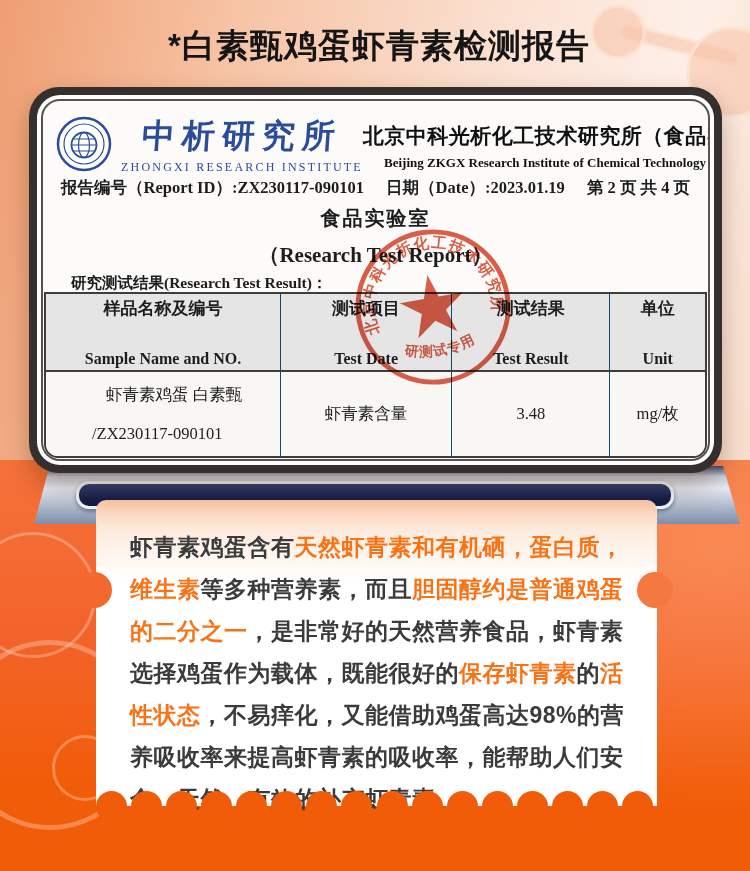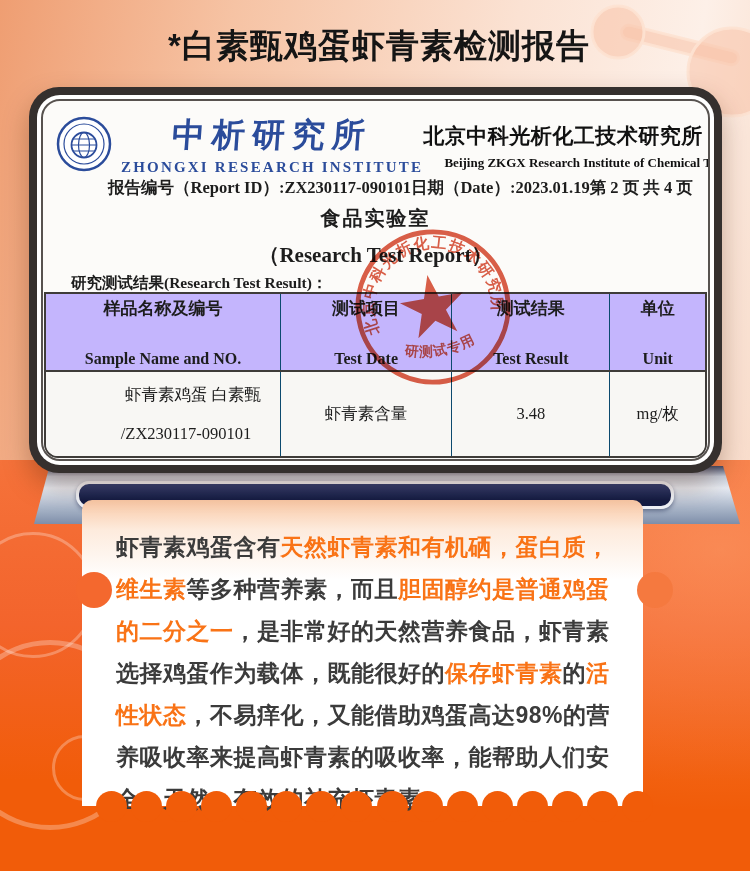--- a/index.html
+++ b/index.html
@@ -48,57 +48,57 @@
     border:2px solid #57524f; border-radius:19px; background:#fcfbf9;
     font-family:"Liberation Serif","DejaVu Serif",serif; color:#1d1d1d;
   }
   .hdr-row{position:absolute; left:12px; right:10px; top:10px; height:66px; display:flex; align-items:center;}
   .logo-group{display:flex; align-items:center;}
   .logo-names{margin-left:8px; display:flex; flex-direction:column; align-items:center;}
   .inst-cn-cal{
     font-size:33px; font-weight:bold; color:#2b4c9b; letter-spacing:7px;
     transform:skewX(-4deg); font-family:"Liberation Serif",serif; white-space:nowrap;
   }
-  .inst-en-small{font-size:15px; font-weight:bold; color:#2b4c9b; letter-spacing:2.2px; margin-top:1px; white-space:nowrap;}
+  .inst-en-small{font-size:12px; font-weight:normal; color:#2b4c9b; letter-spacing:2.2px; margin-top:1px; white-space:nowrap;}
   .institute-block{margin-left:auto; display:flex; flex-direction:column; align-items:center; padding-top:4px;}
   .institute-cn{font-size:21px; font-weight:bold; font-family:"Liberation Sans",sans-serif; color:#111; white-space:nowrap; letter-spacing:.5px;}
   .institute-en{font-size:13px; font-weight:bold; color:#111; margin-top:5px; white-space:nowrap;}
   .id-row{
     position:absolute; left:18px; right:18px; top:76px; display:flex; justify-content:space-between;
-    font-size:16.5px; font-weight:bold; white-space:nowrap;margin-left:47px;
+    font-size:16.5px; font-weight:bold; white-space:nowrap;
   }
   .rpt-cn{position:absolute; left:0; right:0; top:104px; text-align:center; font-size:20px; font-weight:bold;
           font-family:"Liberation Sans",sans-serif; letter-spacing:2px;}
   .rpt-en{position:absolute; left:0; right:0; top:140px; text-align:center; font-size:21px; font-weight:bold;}
   .result-label{position:absolute; left:28px; top:172px; font-size:15.5px; font-weight:bold;}
   
   .tbl{
     position:absolute; left:1px; right:1px; bottom:1px; z-index:2;
     border:2px solid #3f3c39; border-radius:0 0 14px 14px; overflow:hidden;
   }
   .trow{display:grid; grid-template-columns:35.5% 26% 24% 14.5%;}
-  .trow.head{background:#c4b5fd; height:76px; border-bottom:2px solid #3f3c39;}
+  .trow.head{background:#e5e5e5; height:76px; border-bottom:2px solid #3f3c39;}
   .trow.body{background:#f8f7f4; height:84px;}
   .tcell{
     display:flex; flex-direction:column; justify-content:center; align-items:center;
     border-left:1px solid #0c4a6e; text-align:center;
   }
   .tcell:first-child{border-left:none;}
   .th-cn{font-size:17px; font-weight:bold;}
   .th-en{font-size:16px; font-weight:bold; margin-top:30px;}
-  .sample-cell{align-items:center; padding-left:46px;}
+  .sample-cell{align-items:flex-start; padding-left:46px;}
   .sample-l1{font-size:16.5px; margin-left:14px;}
   .sample-l2{font-size:16.5px; margin-top:18px;}
   .td{font-size:16.5px;}
   
   .stamp{position:absolute; left:306px; top:122px; width:168px; height:168px; z-index:5;
          transform:rotate(-10deg); opacity:.88; mix-blend-mode:multiply;}
   
   .panel{
-    position:absolute; left:82px; top:500px; width:561px; height:306px; z-index:5;
+    position:absolute; left:96px; top:500px; width:561px; height:306px; z-index:5;
     border-radius:10px 10px 0 0;
     background:linear-gradient(180deg,#f9c8a5 0px,#fdebdd 30px,#ffffff 80px);
   }
   .panel-text{
     position:absolute; left:34px; top:26px; width:517px;
     white-space:pre-wrap; font-size:23px; line-height:42px; letter-spacing:.5px;
     font-weight:600; color:#3b3b3b;
   }
   .panel-text .hl{color:#f97316;}
   .notch{position:absolute; width:36px; height:36px; border-radius:50%; z-index:6;}

